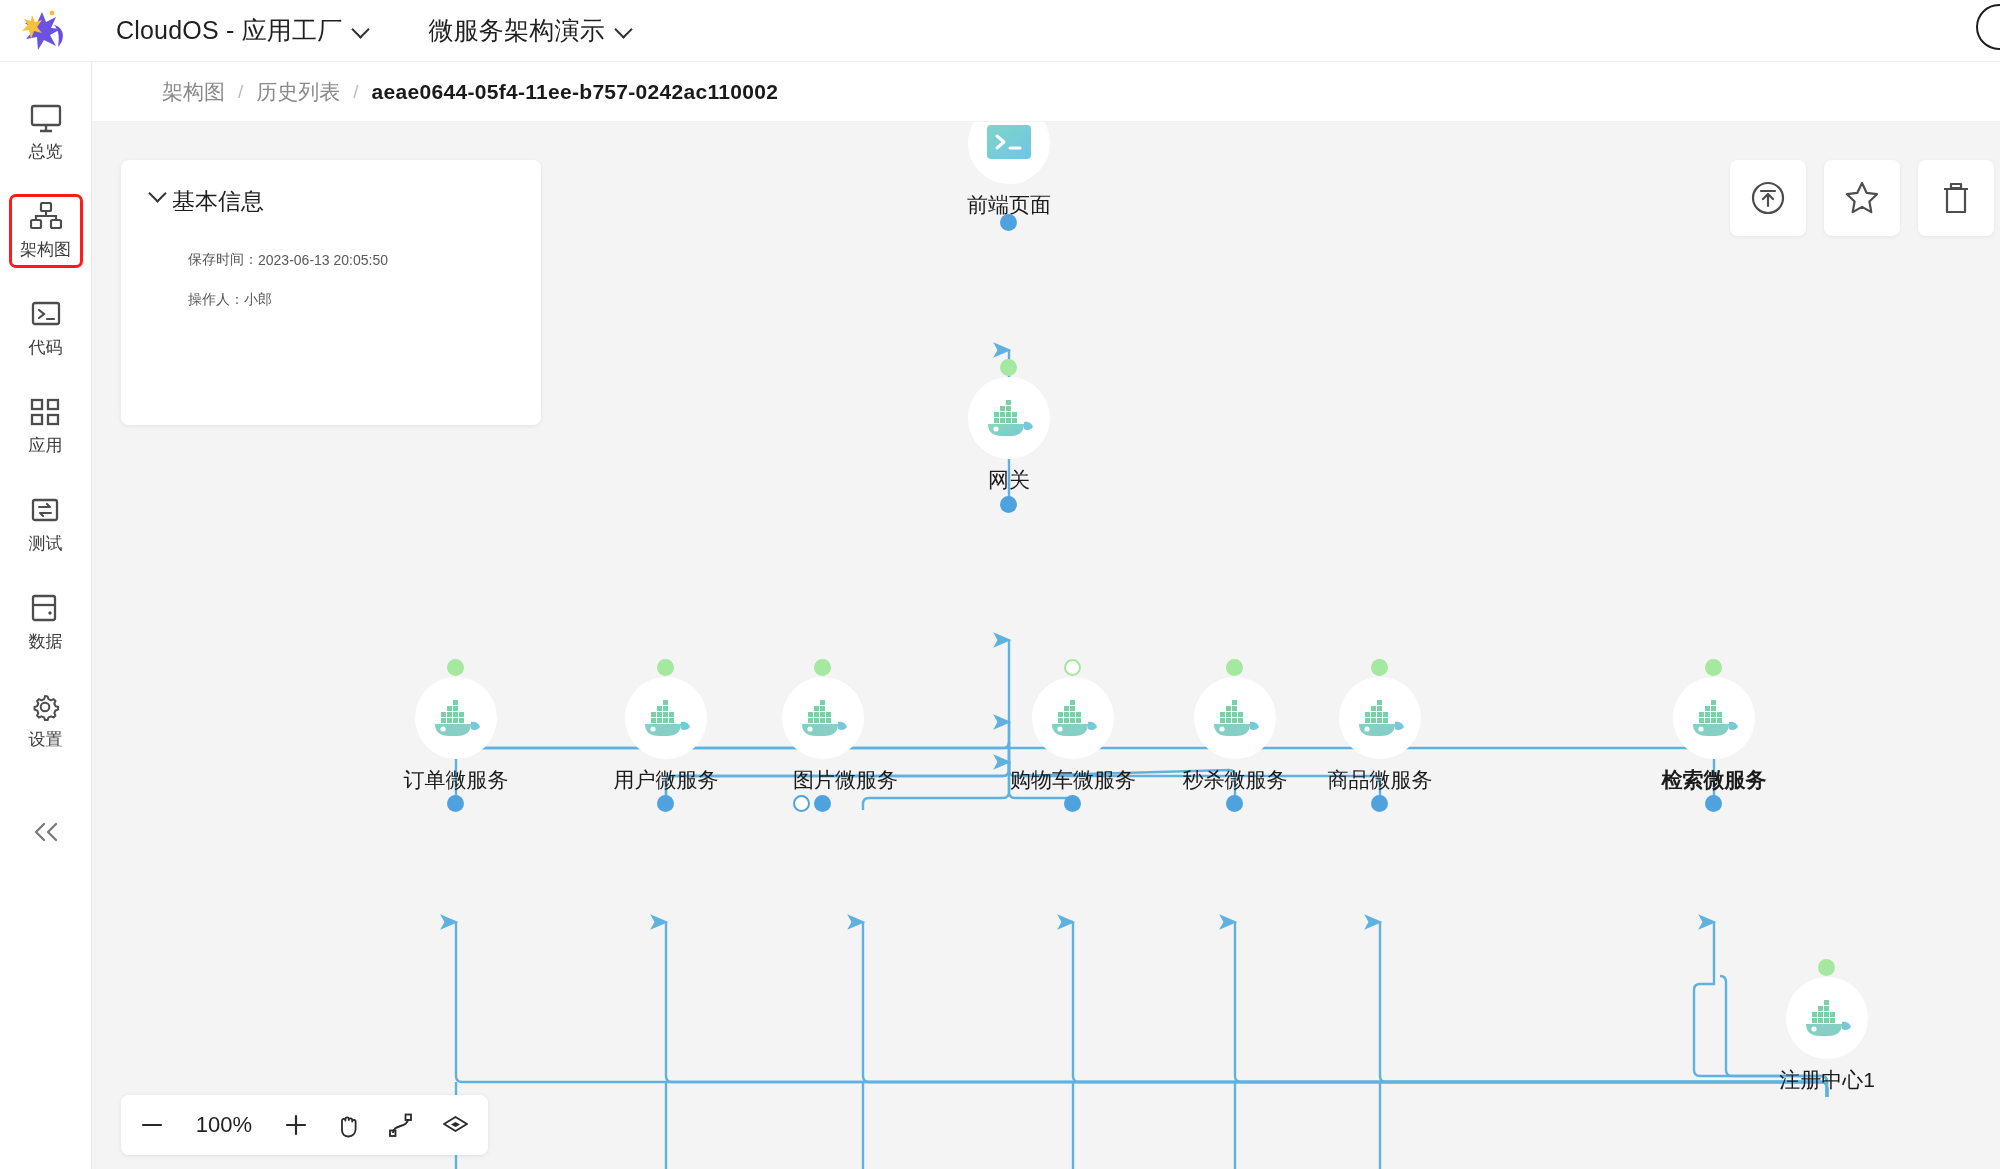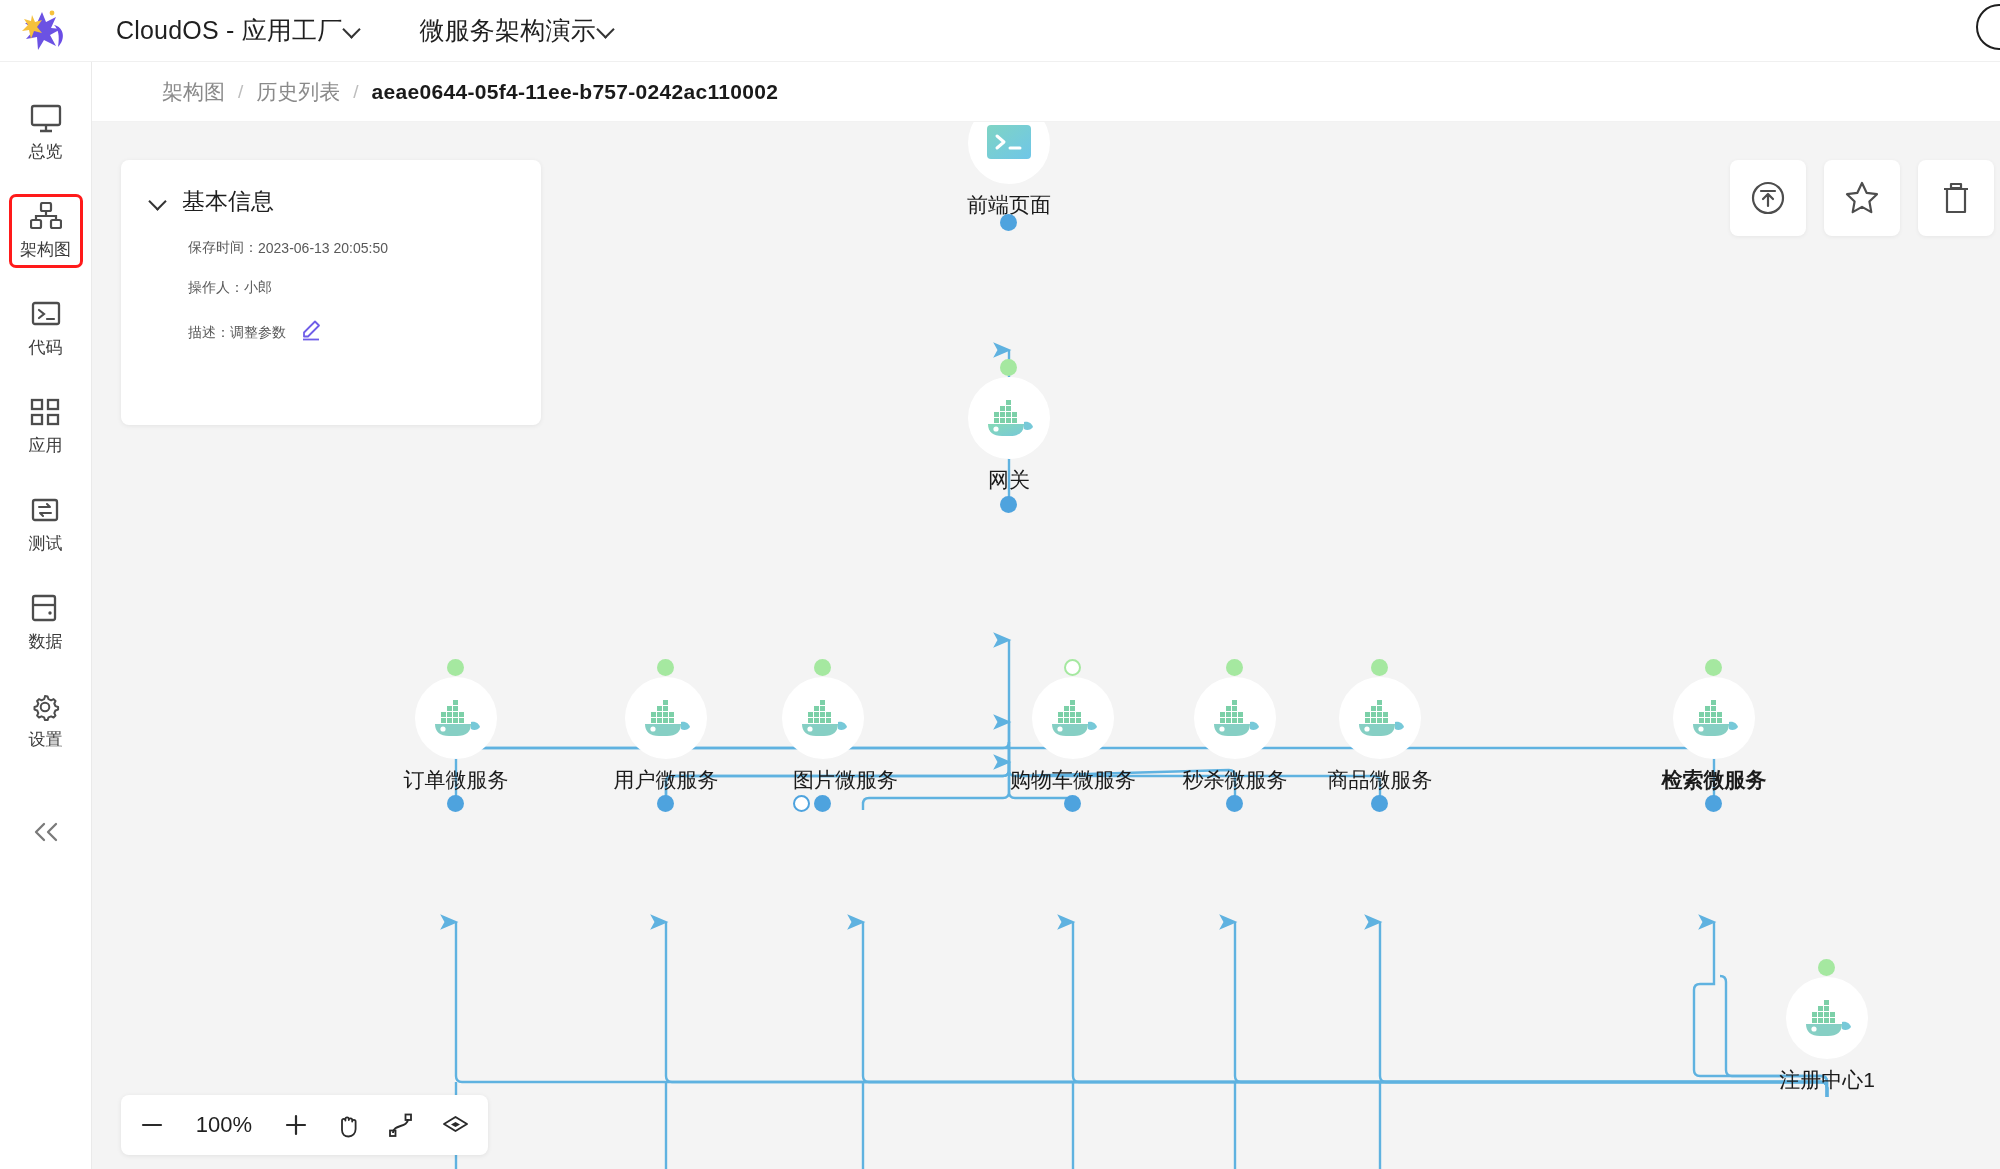--- a/index.html
+++ b/index.html
@@ -12,21 +12,21 @@
 
   
   .topbar {
     position: absolute; top: 0; left: 0; width: 2000px; height: 62px;
     background: #fff; display: flex; align-items: center;
     border-bottom: 1px solid #f0f0f0; z-index: 40;
   }
   .logo { width: 92px; display: flex; align-items: center; justify-content: center; }
   .topbar-title {
     font-size: 25px; color: #1f1f1f; display: flex; align-items: center;
-    gap: 2px; margin-left: 24px; letter-spacing: .2px;
+    gap: 11px; margin-left: 24px; letter-spacing: .2px;
   }
   .topbar-title.second { margin-left: 60px; }
   .chev { display: inline-block; width: 15px; height: 15px; position: relative; top: -2px; }
   .chev::before {
     content: ""; position: absolute; left: 1px; top: 2px;
     width: 11px; height: 11px; border-right: 2px solid #333; border-bottom: 2px solid #333;
     transform: rotate(45deg);
   }
   .avatar-corner {
     position: absolute; right: -22px; top: 4px; width: 46px; height: 46px;
@@ -68,21 +68,21 @@
     background: #f4f4f4; overflow: hidden;
   }
   .edges { position: absolute; inset: 0; }
 
   
   .infocard {
     position: absolute; left: 29px; top: 38px; width: 420px; height: 265px;
     background: #fff; border-radius: 8px; box-shadow: 0 1px 5px rgba(0,0,0,.07);
     padding: 26px 30px; z-index: 20;
   }
-  .info-head { display: flex; align-items: center; gap: 16px; margin-bottom: 22px; }
+  .info-head { display: flex; gap: 6px; margin-bottom: 34px; }
   .caret-d { width: 15px; height: 15px; position: relative; }
   .caret-d::before {
     content: ""; position: absolute; left: 0; top: 1px; width: 11px; height: 11px;
     border-right: 2.2px solid #333; border-bottom: 2.2px solid #333; transform: rotate(45deg);
   }
   .info-title { font-size: 23px; color: #1f1f1f; font-weight: 500; }
   .info-row { font-size: 14px; color: #595959; padding-left: 37px; margin-bottom: 22px; display: flex; align-items: center; }
   .pencil { margin-left: 14px; color: #6f5de8; font-size: 19px; cursor: pointer; }
 
   
@@ -285,30 +285,20 @@
         <span class="caret-d"></span>
         <span class="info-title">基本信息</span>
       </div>
       <div class="info-row">
         <span>保存时间：</span>
         <span>2023-06-13 20:05:50</span>
       </div>
       <div class="info-row">
         <span>操作人：</span>
         <span>小郎</span>
-      </div>
-      <div class="info-row">
-        <span>描述：</span>
-        <span>调整参数</span>
-        <span class="pencil">
-          <svg width="22" height="22" viewBox="0 0 22 22">
-              <path d="M15 2.5 l4 4 L8 17.5 H4 v-4 Z" fill="none" stroke="#6f5de8" stroke-width="1.8" stroke-linejoin="round"></path>
-              <path d="M3 20.5 h16" stroke="#6f5de8" stroke-width="1.8"></path>
-            </svg>
-        </span>
       </div>
     </div>
 
     <div class="actions">
       <div class="act-btn">
         <svg width="40" height="40" viewBox="0 0 40 40">
             <circle cx="20" cy="20" r="15" fill="none" stroke="#4d4d4d" stroke-width="2.2"></circle>
             <path d="M13 13 h14 M20 28 V17 M15 21 l5-5 5 5" fill="none" stroke="#4d4d4d" stroke-width="2.2" stroke-linecap="round" stroke-linejoin="round"></path>
           </svg>
       </div>

